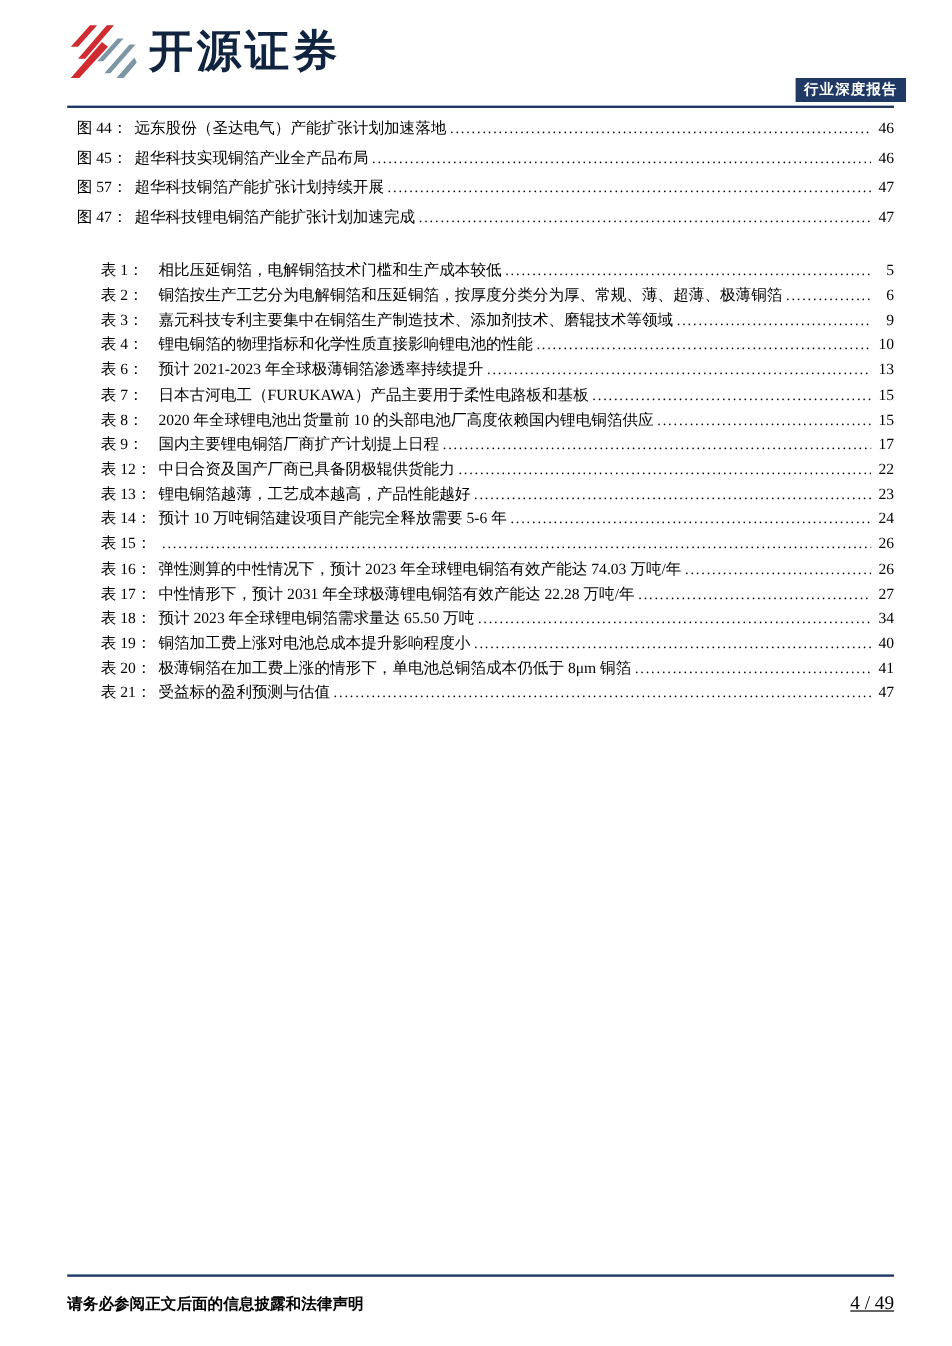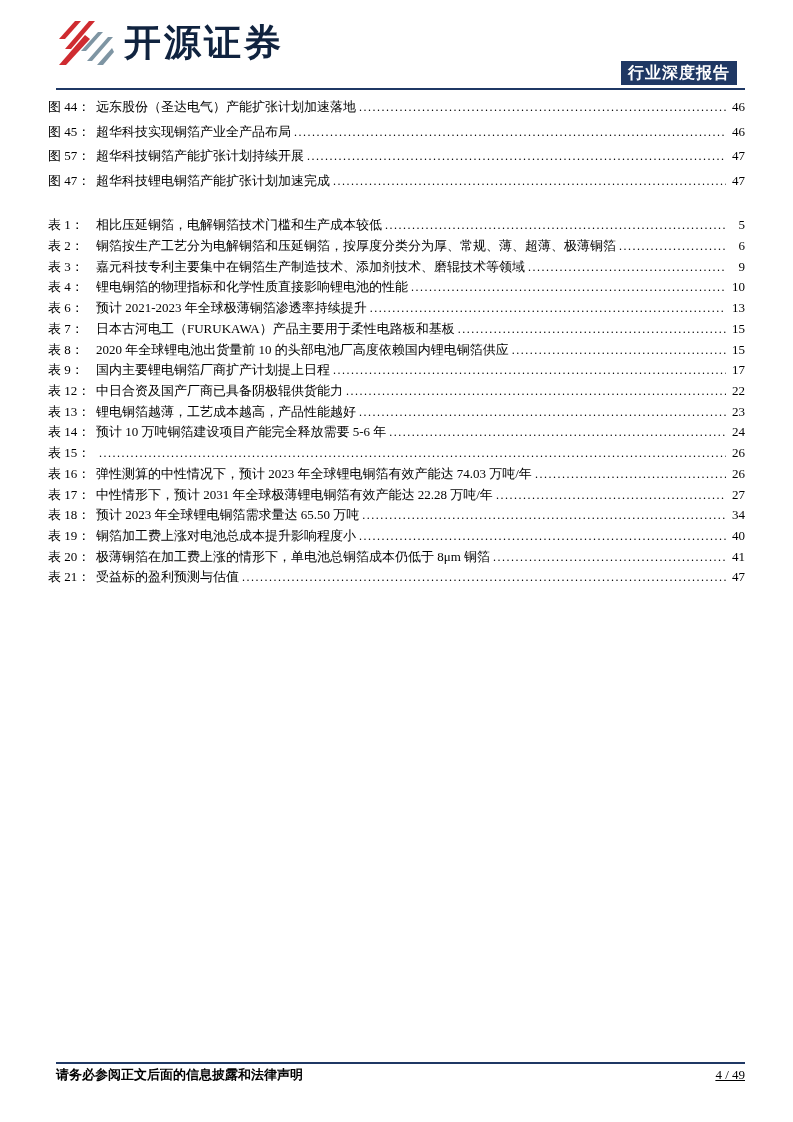--- a/index.html
+++ b/index.html
@@ -5,58 +5,58 @@
   html,body{margin:0;padding:0;}
   body{
     width:793px;height:1122px;
     background:#ffffff;
     font-family:"Liberation Serif","DejaVu Serif",serif;
     position:relative;overflow:hidden;color:#000;
   }
   .page{position:absolute;inset:0;}
 
   
-  .page-header{position:absolute;top:0;left:56px;right:56px;height:88px;}
+  .page-header{position:absolute;top:0;left:56px;right:38px;height:88px;}
   .brand{position:absolute;left:0;top:18px;display:flex;align-items:center;gap:10px;}
   .logo-mark{display:block;width:58px;height:48px;}
   .logo-mark svg{display:block;}
   .brand-name{
     font-family:"Liberation Sans","DejaVu Sans",sans-serif;
     font-weight:bold;font-size:37px;letter-spacing:3px;color:#10233f;
   }
   .badge{
     position:absolute;right:0;bottom:3px;
     background:#1f3864;color:#ffffff;
-    font-family:Liberation Serif, serif;
-    font-weight:bold;font-size:16px;line-height:1;
+    font-family:Liberation Mono, monospace;
+    font-weight:bold;font-size:12px;line-height:1;
     padding:4px 7px;letter-spacing:1px;
   }
   .header-rule{position:absolute;top:88px;left:56px;right:48px;border-top:2.5px solid #1f3864;}
 
   
-  .toc{position:absolute;left:48px;right:48px;top:95px;}
+  .toc{position:absolute;left:64px;right:48px;top:95px;}
   .toc-section{display:block;}
   .toc-section.tables{margin-top:22px;}
   .toc-row{display:flex;align-items:baseline;font-size:13px;color:#000;}
   .figures .toc-row{line-height:24.6px;}
-  .tables .toc-row{line-height:20.7px;}
+  .tables .toc-row{line-height:20.7px;margin-left:20px;}
   .toc-label{flex:0 0 48px;white-space:nowrap;}
   .toc-title{flex:0 0 auto;white-space:nowrap;}
   .toc-dots{flex:1 1 auto;overflow:hidden;white-space:nowrap;margin:0 3px;}
   .toc-dots::after{
     content:"..........................................................................................................................................................................................................................";
     letter-spacing:1.5px;font-size:12px;
   }
   .toc-page{flex:0 0 auto;min-width:16px;text-align:right;}
 
   
   .page-footer{position:absolute;left:56px;right:48px;top:1062px;border-top:2.5px solid #1f3864;}
-  .footer-line{display:flex;justify-content:space-between;align-items:baseline;padding-top:2px;}
+  .footer-line{display:flex;justify-content:space-between;align-items:baseline;padding-top:14px;}
   .footer-disclaimer{font-weight:bold;font-size:13px;}
-  .footer-page{font-size:13px;text-decoration:underline;}
+  .footer-page{font-size:16px;text-decoration:underline;}
 </style>
 </head>
 <body>
 
 <div class="page">
 
   <header class="page-header">
     <div class="brand">
       <span class="logo-mark">
         <svg width="58" height="48" viewBox="0 0 58 48" xmlns="http://www.w3.org/2000/svg">

